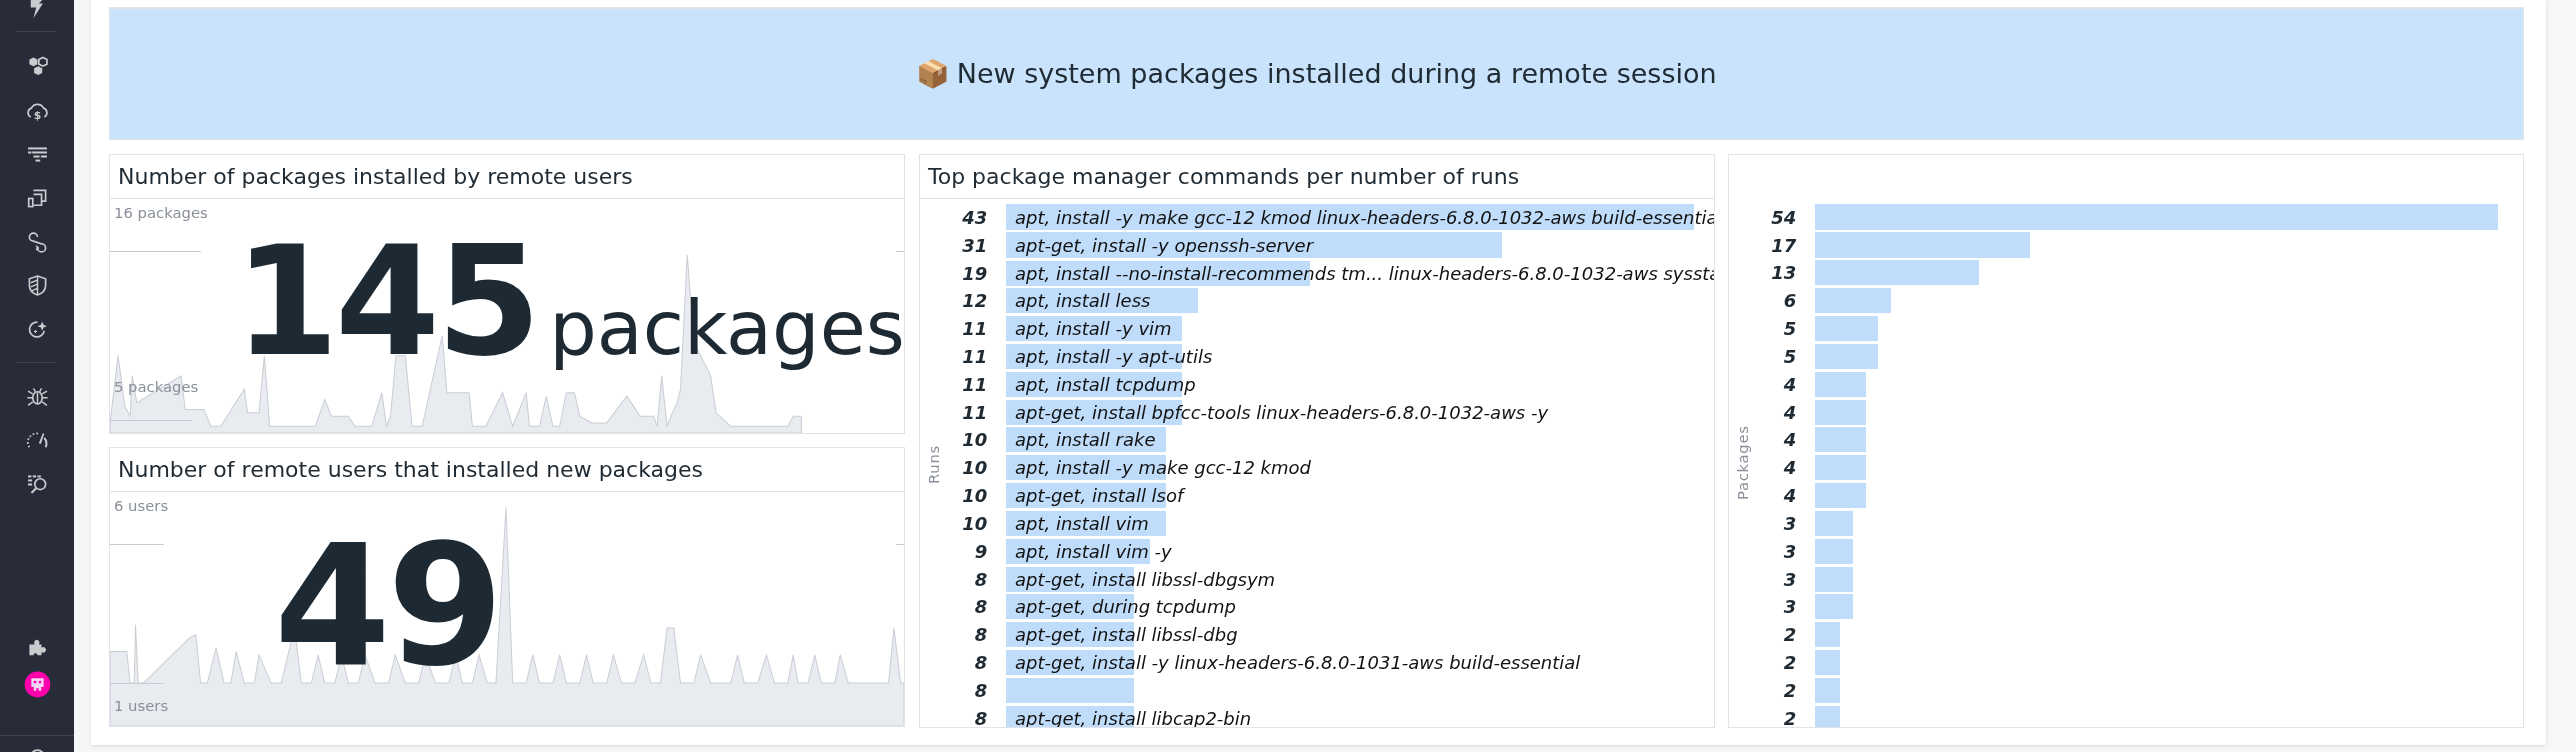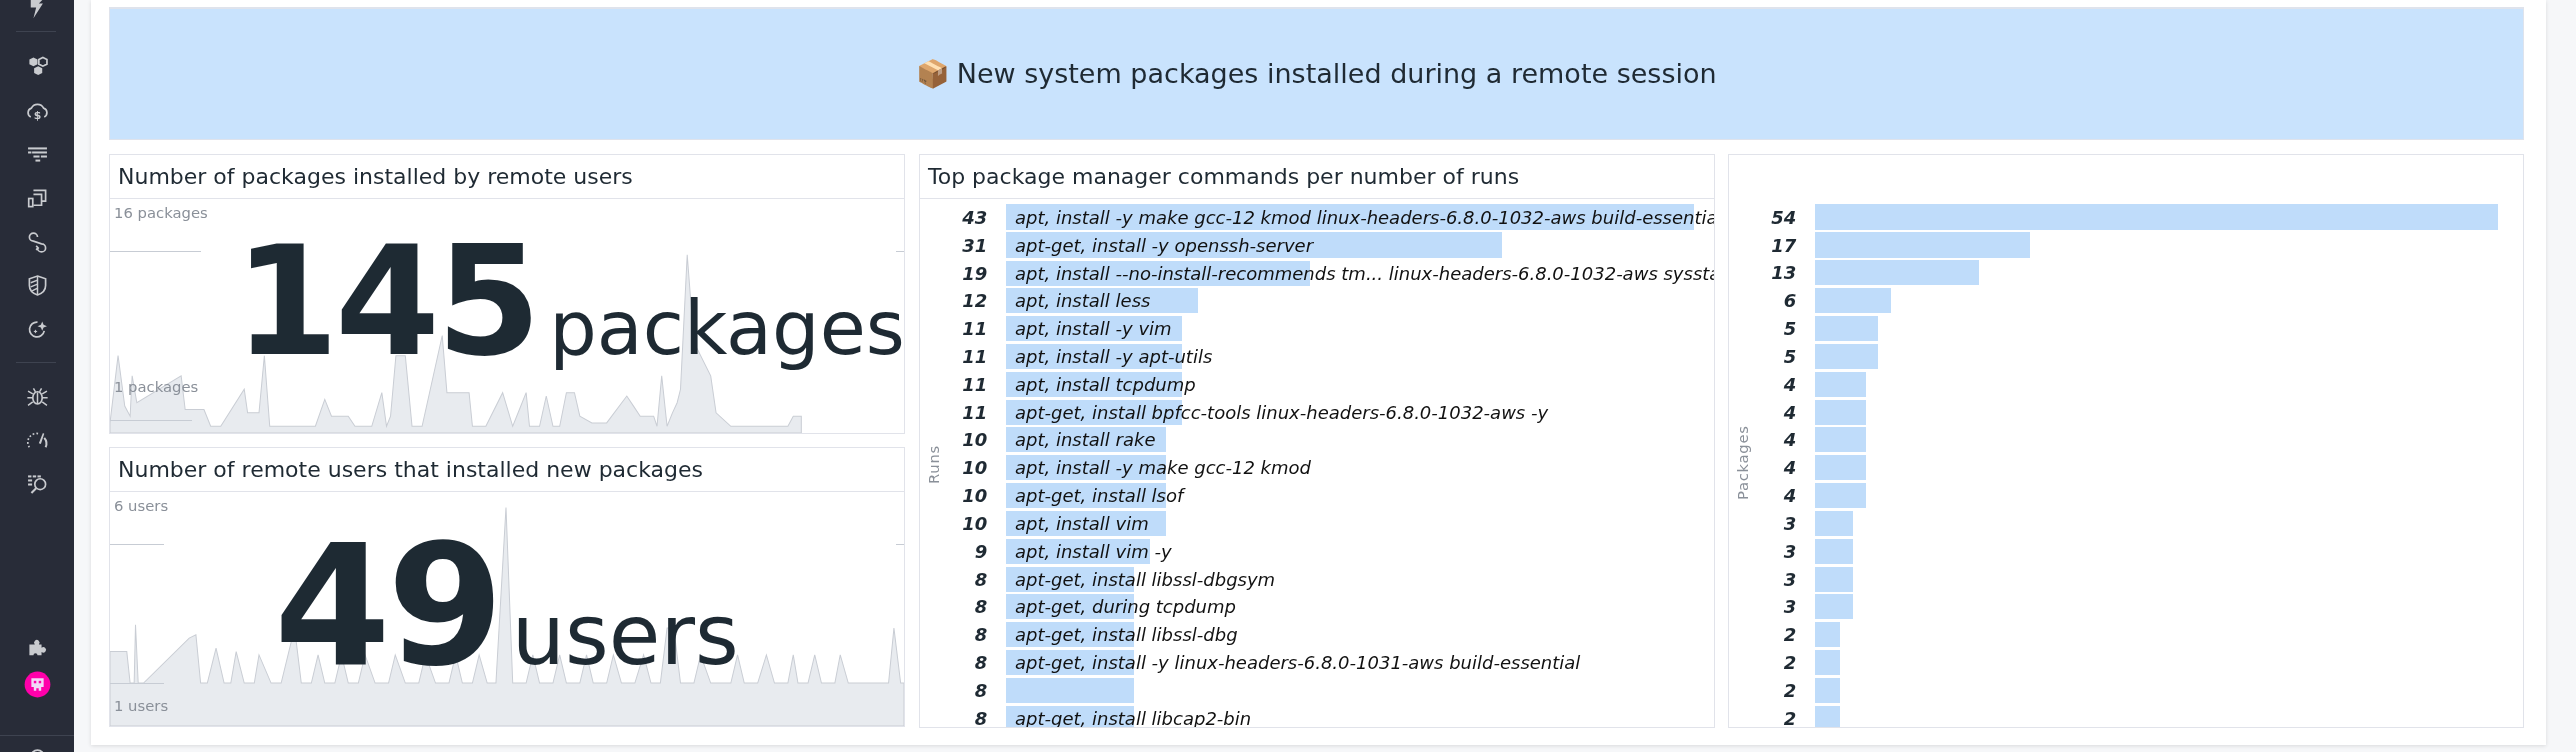--- a/index.html
+++ b/index.html
@@ -141,21 +141,21 @@
 
 <div class="widget" style="left:109px;top:154px;width:796px;height:280px;">
   <div class="w-title">Number of packages installed by remote users</div>
   <div class="qv-body">
     <svg class="spark" viewBox="0 0 1183 345" preserveAspectRatio="none">
       <path d="M0 345 L0 330 L12 230 L22 305 L30 320 L33 260 L40 300 L106 260 L112 310 L140 310 L150 335 L165 335 L200 280 L205 315 L222 315 L230 230 L238 335 L306 335 L320 295 L330 320 L355 320 L365 335 L390 335 L405 285 L412 335 L418 320 L426 230 L440 230 L450 335 L465 335 L495 200 L502 285 L535 285 L540 335 L560 335 L585 285 L600 335 L610 310 L620 285 L625 335 L640 335 L650 290 L660 335 L670 335 L680 285 L692 285 L700 320 L718 330 L740 330 L770 290 L780 305 L790 320 L810 320 L815 335 L822 260 L830 335 L838 315 L845 300 L850 280 L860 80 L870 210 L895 260 L903 315 L925 335 L1010 335 L1018 320 L1030 320 L1030 345 Z" fill="#e8ebef" stroke="#c9cdd4" stroke-width="1.5"></path>
     </svg>
     <div class="axis-lbl" style="top:2.7px">16 packages</div>
     <div class="axis-line" style="top:50px;width:91px"></div>
     <div class="axis-line" style="top:50px;left:786px;width:8px"></div>
-    <div class="axis-lbl" style="top:177px">1 packages</div>
+    <div class="axis-lbl" style="top:177px">5 packages</div>
     <div class="axis-line" style="top:219px;width:82px"></div>
     <div class="qv-value" style="left:124px;top:27px;">
       <span class="qv-num" style="font-size:151px;line-height:148px;">145</span>
       <span class="qv-unit" style="font-size:75px;">packages</span>
     </div>
   </div>
 </div>
 
 <div class="widget" style="left:109px;top:447px;width:796px;height:280px;">
   <div class="w-title">Number of remote users that installed new packages</div>
@@ -163,21 +163,20 @@
     <svg class="spark" viewBox="0 0 1183 346" preserveAspectRatio="none">
       <path d="M0 346 L0 235 L25 235 L30 282 L36 282 L38 195 L42 282 L50 282 L118 215 L128 210 L135 282 L145 282 L158 230 L170 282 L180 282 L188 235 L200 282 L215 282 L222 240 L240 282 L255 282 L275 200 L285 282 L300 282 L310 240 L320 282 L335 282 L345 240 L355 282 L370 282 L380 240 L395 282 L415 282 L425 240 L440 282 L460 282 L470 240 L485 282 L505 282 L515 240 L525 282 L540 282 L550 240 L562 282 L575 282 L590 20 L600 282 L620 282 L630 240 L640 282 L660 282 L670 240 L680 282 L700 282 L710 240 L720 282 L740 282 L750 240 L762 282 L782 282 L795 240 L806 282 L820 282 L830 200 L840 200 L850 282 L870 282 L880 240 L895 282 L925 282 L935 240 L945 282 L965 282 L978 240 L990 282 L1010 282 L1018 240 L1025 282 L1040 282 L1050 240 L1060 282 L1080 282 L1088 240 L1100 282 L1160 282 L1168 200 L1178 282 L1183 282 L1183 346 Z" fill="#e8ebef" stroke="#c9cdd4" stroke-width="1.5"></path>
     </svg>
     <div class="axis-lbl" style="top:2.7px">6 users</div>
     <div class="axis-line" style="top:50px;width:54px"></div>
     <div class="axis-line" style="top:50px;left:786px;width:8px"></div>
     <div class="axis-line" style="top:189px;width:54px"></div>
     <div class="axis-lbl" style="top:203px">1 users</div>
     <div class="qv-value" style="left:164px;top:32px;">
       <span class="qv-num" style="font-size:168px;line-height:161px;">49</span>
-      <span class="qv-unit" style="font-size:84px;">users</span>
     </div>
   </div>
 </div>
 
 <div class="widget" style="left:919px;top:154px;width:796px;height:574px;">
   <div class="w-title">Top package manager commands per number of runs</div>
   <div class="y-axis" style="left:5.4px;top:329px;">Runs</div>
   <div class="toplist" id="cmd-list">
       <div class="tl-row" style="top: 2.7px;">
         <div class="tl-val" style="left: 13.4px; right: auto;">43</div>

